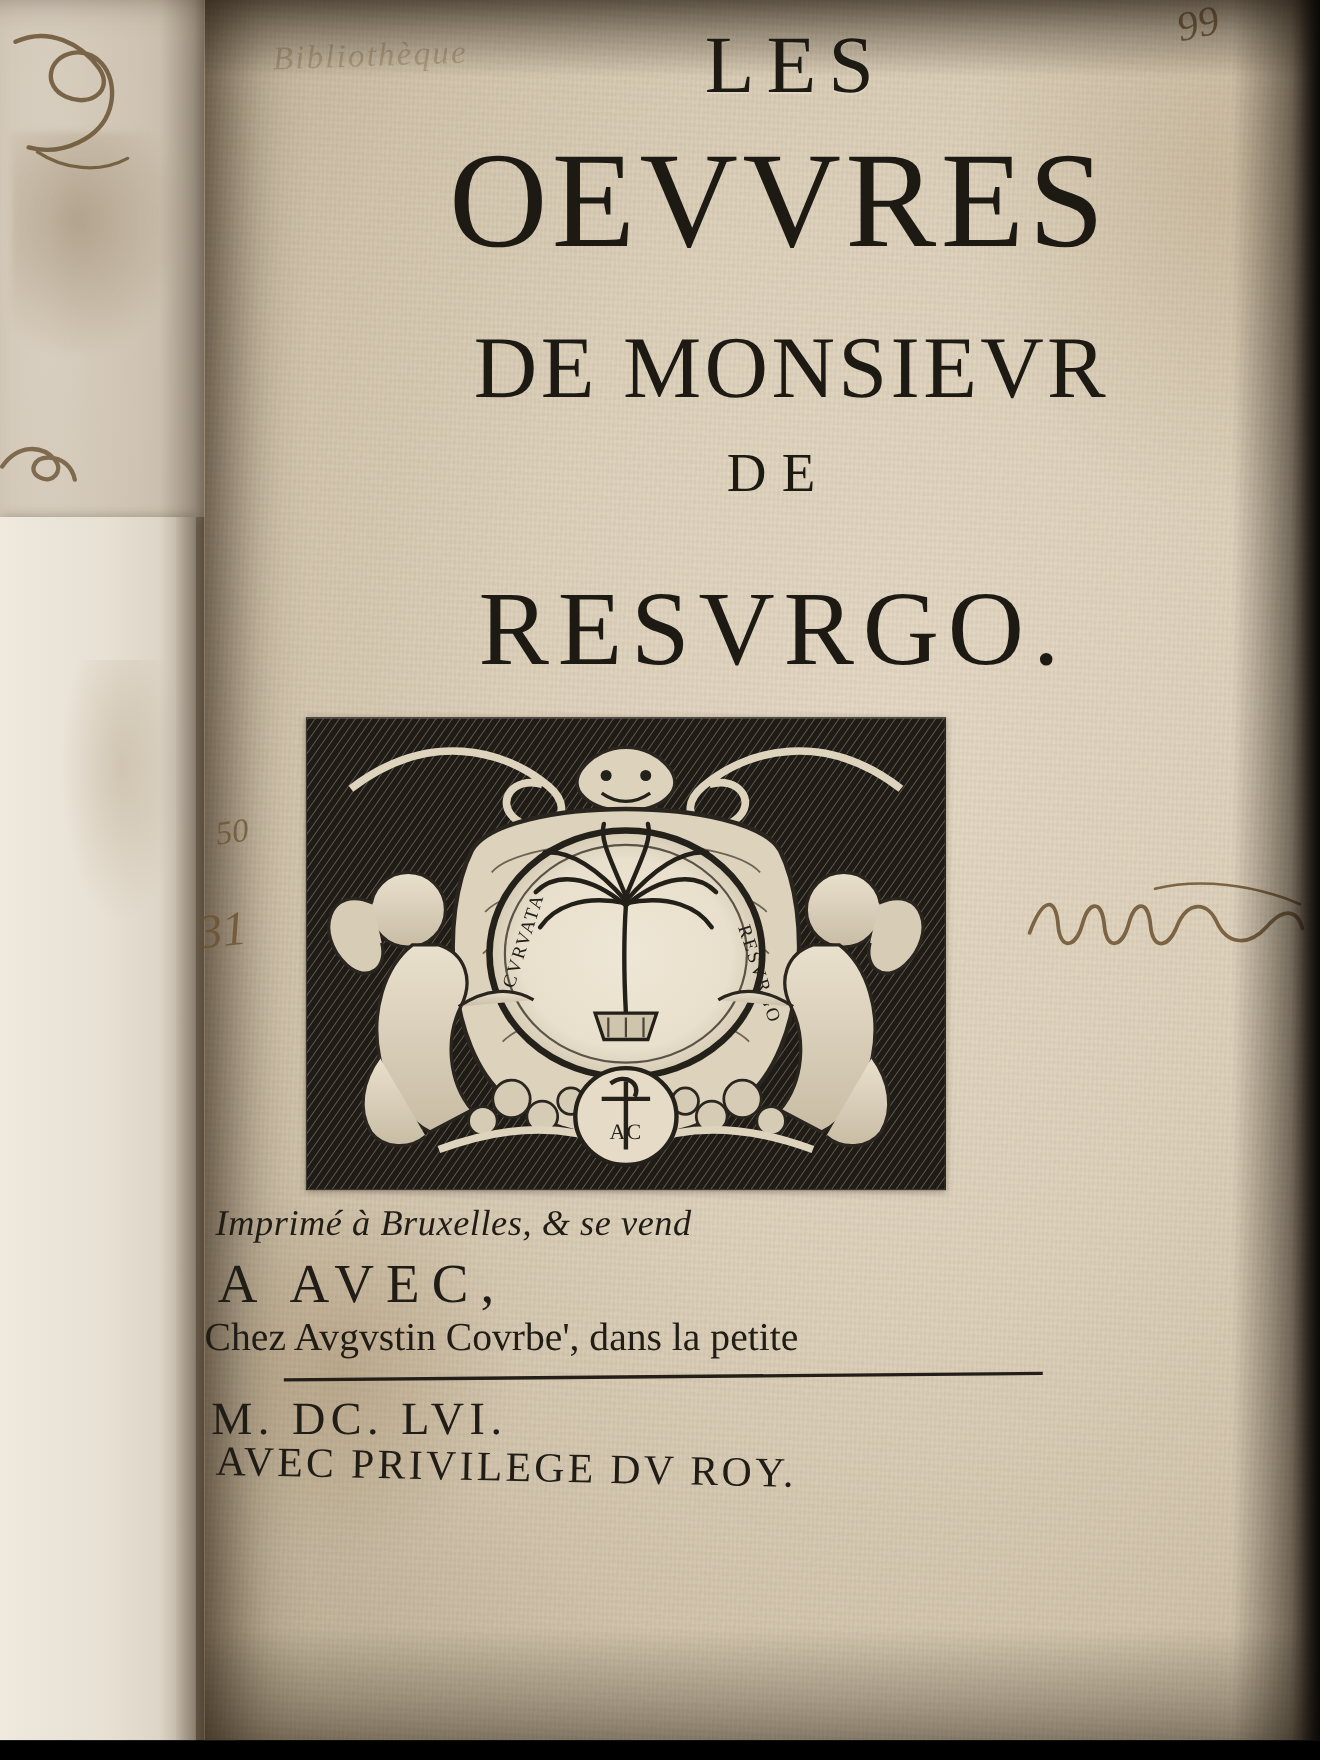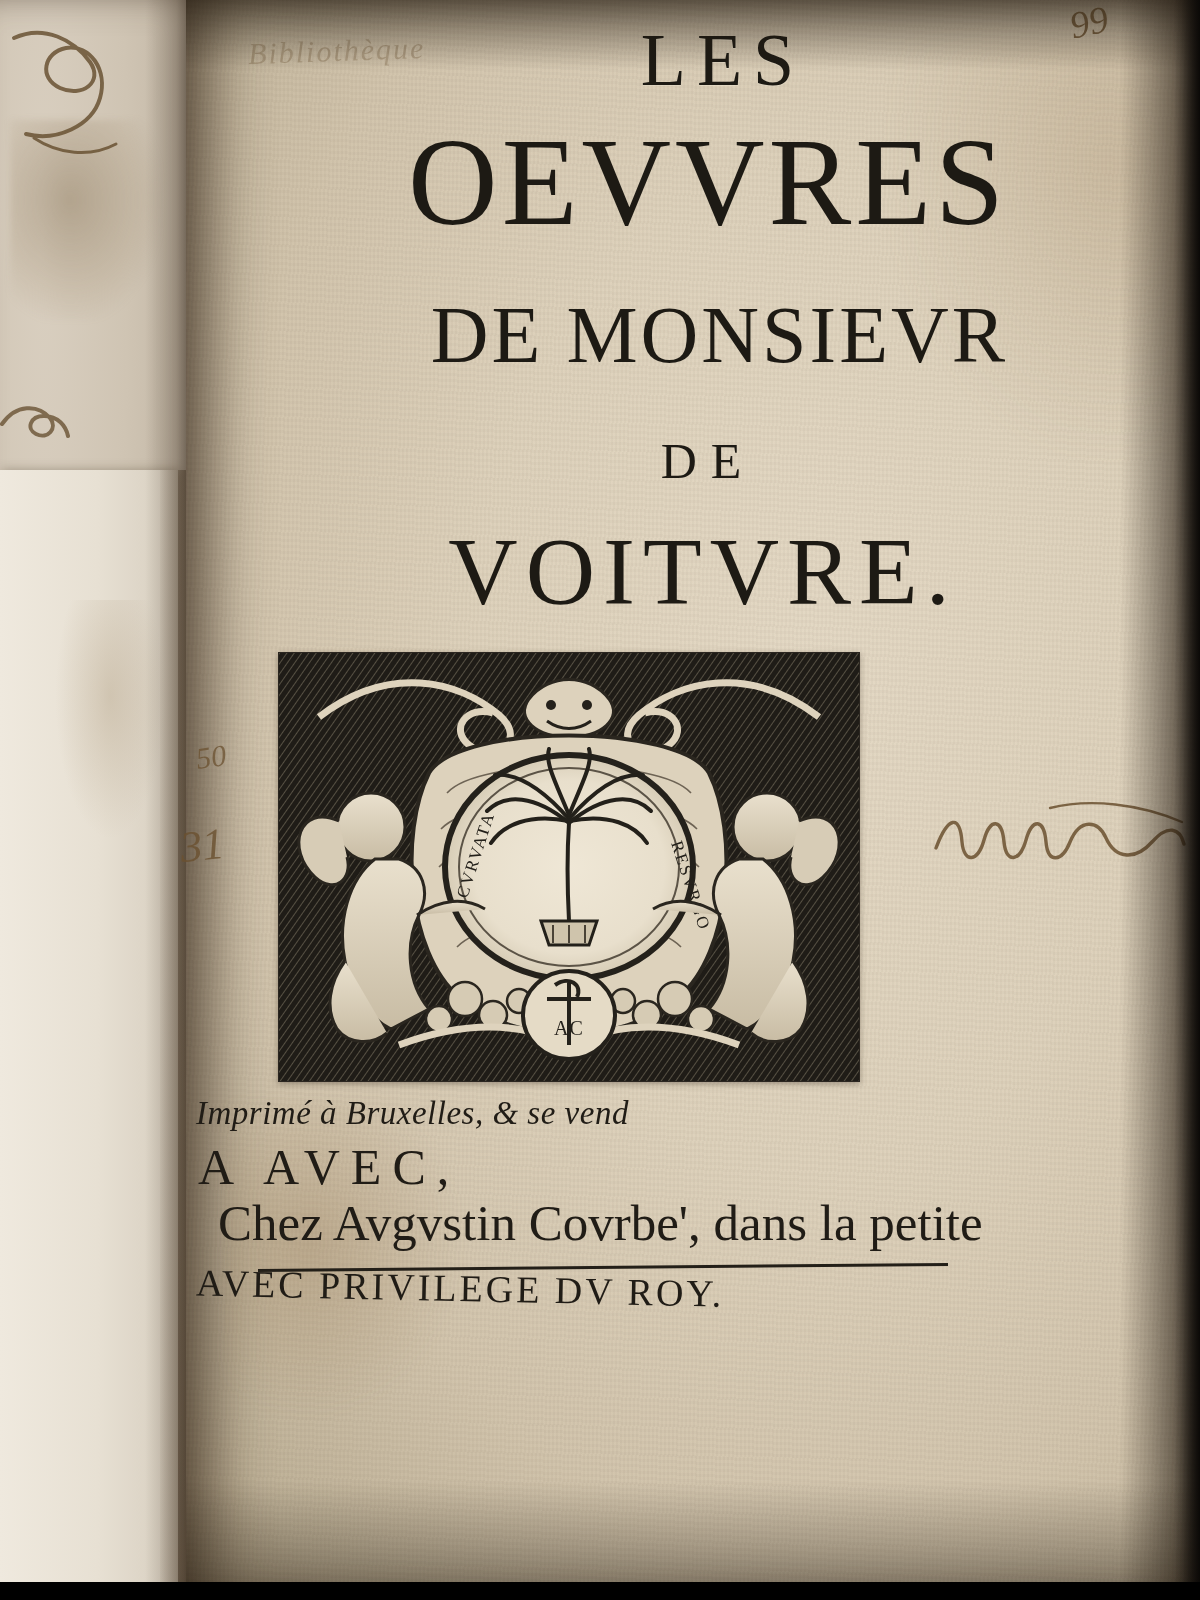--- a/index.html
+++ b/index.html
@@ -136,21 +136,21 @@
     text-indent: 30px;
     line-height: 1.02;
   }
   .line-demonsieur {
     position: absolute; top: 290px; left: 0; width: 1014px;
     font-size: 80px; letter-spacing: 3px;
     text-indent: 25px;
     padding-left: 14px;
   }
   .line-de {
-    position: absolute; top: 432px; left: 0; width: 1014px;
+    position: absolute; top: 400px; left: 0; width: 1014px;
     font-size: 50px; letter-spacing: 14px;
     text-indent: 30px;
   }
   .line-voiture {
     position: absolute; top: 516px; left: 0; width: 1014px;
     font-size: 96px; letter-spacing: 8px;
     text-indent: 20px;
   }
 
   
@@ -183,24 +183,23 @@
     letter-spacing: 0.5px;
     text-indent: 10px;
   }
   .imp-paris {
     font-size: 50px;
     letter-spacing: 11px;
     margin-top: 6px;
     text-indent: 12px;
   }
   .imp-chez {
-    font-size: 51px;
+    font-size: 36px;
     letter-spacing: 0px;
     margin-top: -2px;
-    padding-left: 32px;
   }
   .imp-salle {
     font-size: 39px;
     margin-top: -4px;
     text-indent: 6px;
   }
   .rule {
     width: 690px;
     height: 3px;
     background: #231f18;
@@ -267,21 +266,21 @@
   <div class="right-page">
     <div class="paper-grain"></div>
     <div class="foxing-1"></div>
     <div class="foxing-2"></div>
 
     <div class="typeblock">
       <div class="line-les">LES</div>
       <div class="line-oeuvres">OEVVRES</div>
       <div class="line-demonsieur">DE MONSIEVR</div>
       <div class="line-de">DE</div>
-      <div class="line-voiture">VOITVRE.</div>
+      <div class="line-voiture">RESVRGO.</div>
     </div>
 
     <div class="vignette">
       <div class="frame-fill"></div>
       <svg viewBox="0 0 580 428">
         <defs>
           <radialGradient id="medal" cx="50%" cy="50%" r="55%">
             <stop offset="0%" stop-color="#efe7d6"></stop>
             <stop offset="70%" stop-color="#e8dfcc"></stop>
             <stop offset="100%" stop-color="#cfc4ac"></stop>
@@ -372,20 +371,21 @@
         <path d="M276 332 C 290 322, 304 332, 298 344" fill="none" stroke="#24211b" stroke-width="4"></path>
         <text x="290" y="382" text-anchor="middle" fill="#24211b" font-family="Liberation Serif, serif" font-size="20" letter-spacing="1">AC</text>
       </svg>
     </div>
 
     <div class="imprint">
       <div class="imp-line1">Imprimé à Bruxelles, &amp; se vend</div>
       <div class="imp-paris">A AVEC,</div>
       <div class="imp-chez">Chez Avgvstin Covrbe', dans la petite</div>
       <div class="rule"></div>
+      <div class="imp-date">M. DC. LVI.</div>
       <div class="imp-privilege">AVEC PRIVILEGE DV ROY.</div>
     </div>
 
     <div class="ms ms-faint-top">Bibliothèque</div>
     <div class="ms ms-topright">99</div>
     <div class="ms ms-num-50">50</div>
     <div class="ms ms-num-31">31</div>
 
     <svg class="ms ms-sig" viewBox="0 0 260 90">
       <path d="M6 58 C 18 26, 30 24, 32 52 C 34 74, 48 72, 54 50 C 60 28, 72 28, 74 52 C 76 74, 90 72, 96 50

